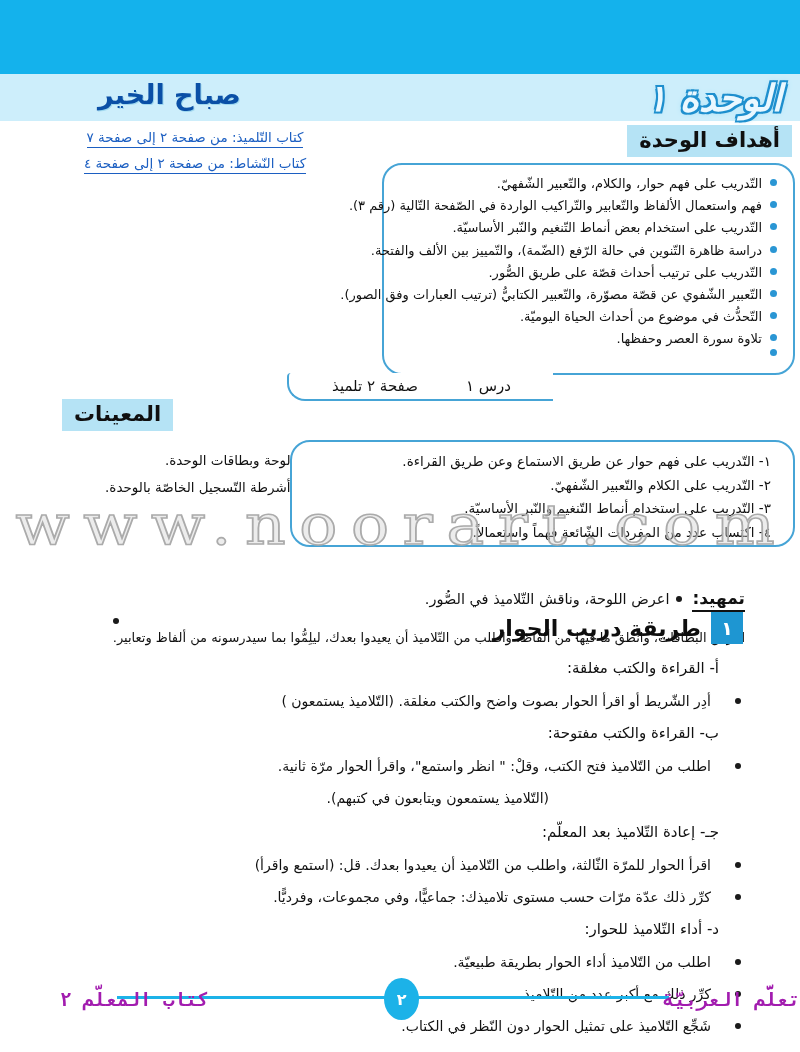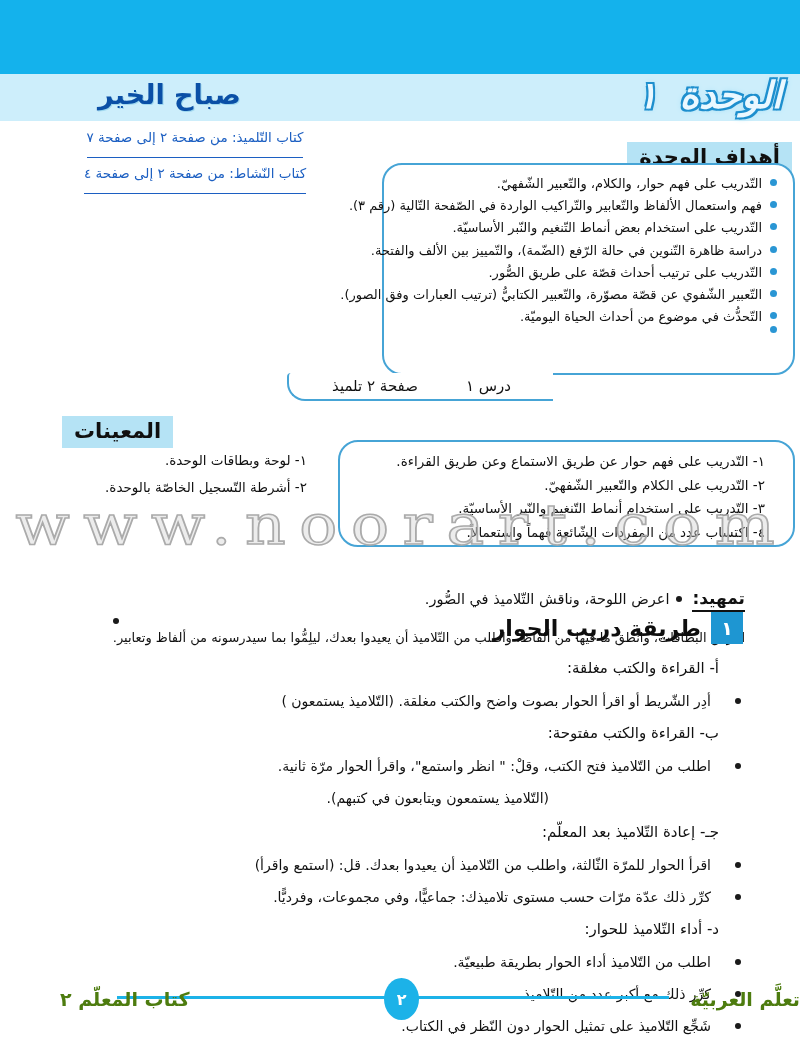--- a/index.html
+++ b/index.html
@@ -8,42 +8,41 @@
     font-family:"DejaVu Sans",sans-serif;direction:rtl;
   }
   
   .top-band{position:absolute;top:0;left:0;width:800px;height:74px;background:#14b2ec;}
   .header-band{position:absolute;top:74px;left:0;width:800px;height:47px;background:#cdeefb;}
   .unit-banner{
     position:absolute;top:76px;right:18px;height:45px;line-height:45px;
     font-size:37px;font-weight:900;font-style:italic;letter-spacing:2px;
     color:#eaf8ff;
     text-shadow:-2px -2px 0 #1e8fce,2px -2px 0 #1e8fce,-2px 2px 0 #1e8fce,2px 2px 0 #1e8fce,0 0 6px #8fd6f2;
-    font-family:Liberation Mono, monospace;
   }
   .lesson-title{
     position:absolute;top:79px;left:98px;font-size:27px;font-weight:bold;color:#0a4fa6;
     text-shadow:1px 1px 0 #9fd8ef;
   }
   
   .books-info{position:absolute;top:127px;left:60px;width:270px;direction:rtl;text-align:center;}
   .books-info .book-line{display:inline-block;font-size:13.5px;color:#1c5fc2;
-    border-bottom:1.5px solid #1c5fc2;padding-bottom:12px;margin-bottom:5px;white-space:nowrap;}
+    border-bottom:1.5px solid #1c5fc2;padding-bottom:2px;margin-bottom:5px;white-space:nowrap;}
   
   .hl-heading{
     display:inline-block;background:#b5e3f5;color:#101010;font-weight:bold;
-    padding:3px 12px 5px 12px;font-size:21px;white-space:nowrap;margin-top:17px;
+    padding:3px 12px 5px 12px;font-size:21px;white-space:nowrap;
   }
   .unit-obj-heading{position:absolute;top:125px;right:8px;}
   .lesson-obj-heading{position:absolute;top:399px;right:8px;}
   .aids-heading{position:absolute;top:399px;left:62px;}
   
   .rbox{position:absolute;border:2.5px solid #46a4d6;border-radius:20px;background:#fff;box-sizing:border-box;}
   .unit-box{top:163px;right:5px;width:413px;height:212px;padding:8px 16px 6px 8px;}
-  .lesson-box{top:440px;right:5px;width:457px;height:107px;padding:8px 28px 6px 8px;z-index:4;}
+  .lesson-box{top:440px;right:5px;width:505px;height:107px;padding:8px 22px 6px 8px;z-index:4;}
   .obj-list{list-style:none;margin:0;padding:0;}
   .obj-item{display:flex;align-items:baseline;white-space:nowrap;line-height:22.2px;font-size:13px;color:#111;}
   .lesson-box .obj-item{line-height:23.5px;font-size:13.5px;}
   .dot{display:inline-block;flex:0 0 auto;border-radius:50%;}
   .dot.blue{width:7px;height:7px;background:#2a96d4;margin-left:8px;position:relative;top:-2px;}
   .dot.black{width:6px;height:6px;background:#1a1a1a;margin-left:7px;position:relative;top:-2px;}
   
   .lesson-tab{
     position:absolute;top:373px;left:287px;width:266px;height:28px;z-index:3;
     border-bottom:2.5px solid #46a4d6;border-left:2.5px solid #46a4d6;
@@ -77,21 +76,21 @@
   .line{white-space:nowrap;color:#111;line-height:21px;margin-bottom:11px;display:flex;align-items:baseline;}
   .line.sub{font-size:15px;margin-right:26px;margin-bottom:12px;}
   .line.bullet{font-size:14px;margin-right:4px;gap:17px;}
   .line.cont{font-size:14px;margin-right:196px;margin-bottom:13px;}
   
   .footer-line{position:absolute;top:996px;left:117px;width:552px;height:3px;background:#1cb2e8;}
   .footer-oval{
     position:absolute;top:978px;left:384px;width:35px;height:42px;background:#1cb2e8;border-radius:50%;
     display:flex;align-items:center;justify-content:center;color:#fff;font-size:16px;font-weight:bold;z-index:2;
   }
-  .footer-label{position:absolute;top:988px;font-size:19px;font-weight:bold;color:#4d7c0f;white-space:nowrap;}
+  .footer-label{position:absolute;top:988px;font-size:19px;font-weight:bold;color:#a21caf;white-space:nowrap;font-family:Liberation Mono, monospace;}
   .footer-right{right:0;}
   .footer-left{left:60px;}
 </style>
 </head>
 <body>
 
 <div class="page">
 
   <div class="top-band"></div>
   <div class="header-band"></div>
@@ -128,20 +127,24 @@
           <span class="dot blue"></span>
           <span>التّدريب على ترتيب أحداث قصّة على طريق الصُّور.</span>
         </li>
       <li class="obj-item">
           <span class="dot blue"></span>
           <span>التّعبير الشّفوي عن قصّة مصوّرة، والتّعبير الكتابيُّ (ترتيب العبارات وفق الصور).</span>
         </li>
       <li class="obj-item">
           <span class="dot blue"></span>
           <span>التّحدُّث في موضوع من أحداث الحياة اليوميّة.</span>
+        </li>
+      <li class="obj-item">
+          <span class="dot blue"></span>
+          <span>تلاوة سورة العصر وحفظها.</span>
         </li>
       <li class="obj-item">
           <span class="dot blue"></span>
         </li>
     </ul>
   </div>
 
   <div class="lesson-tab">
     <span>درس ١</span>
     <span>صفحة ٢ تلميذ</span>

